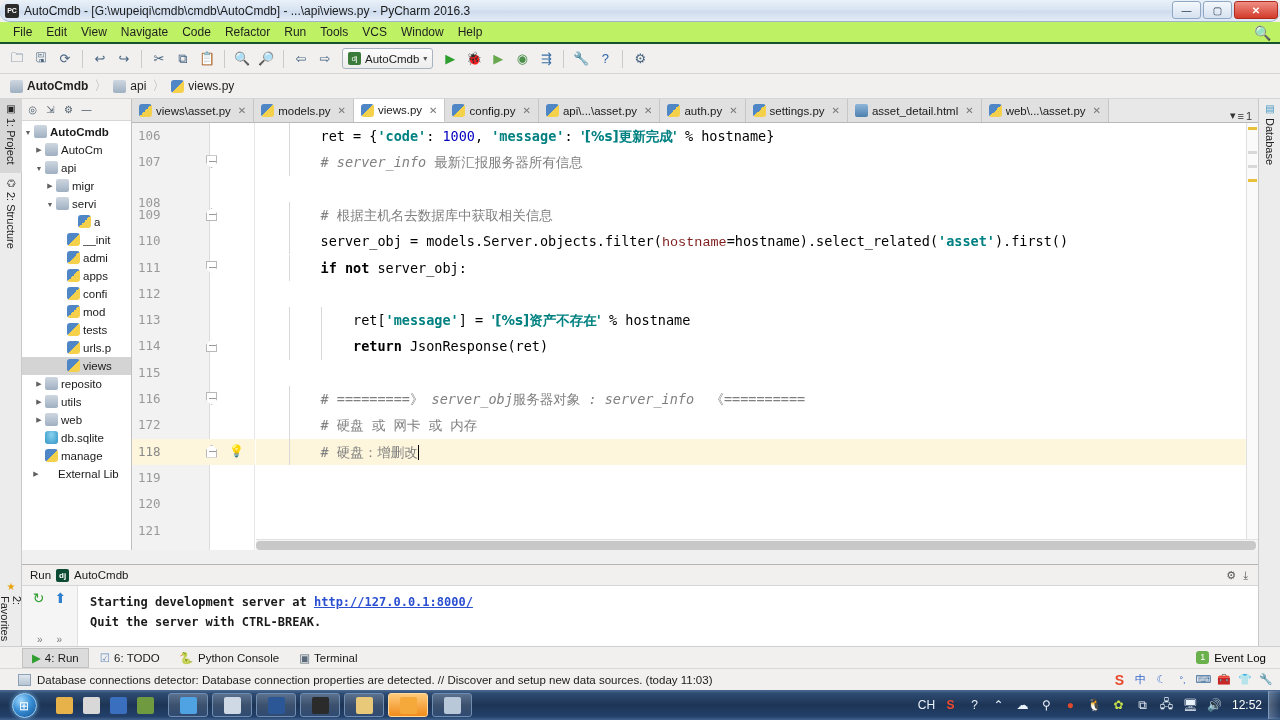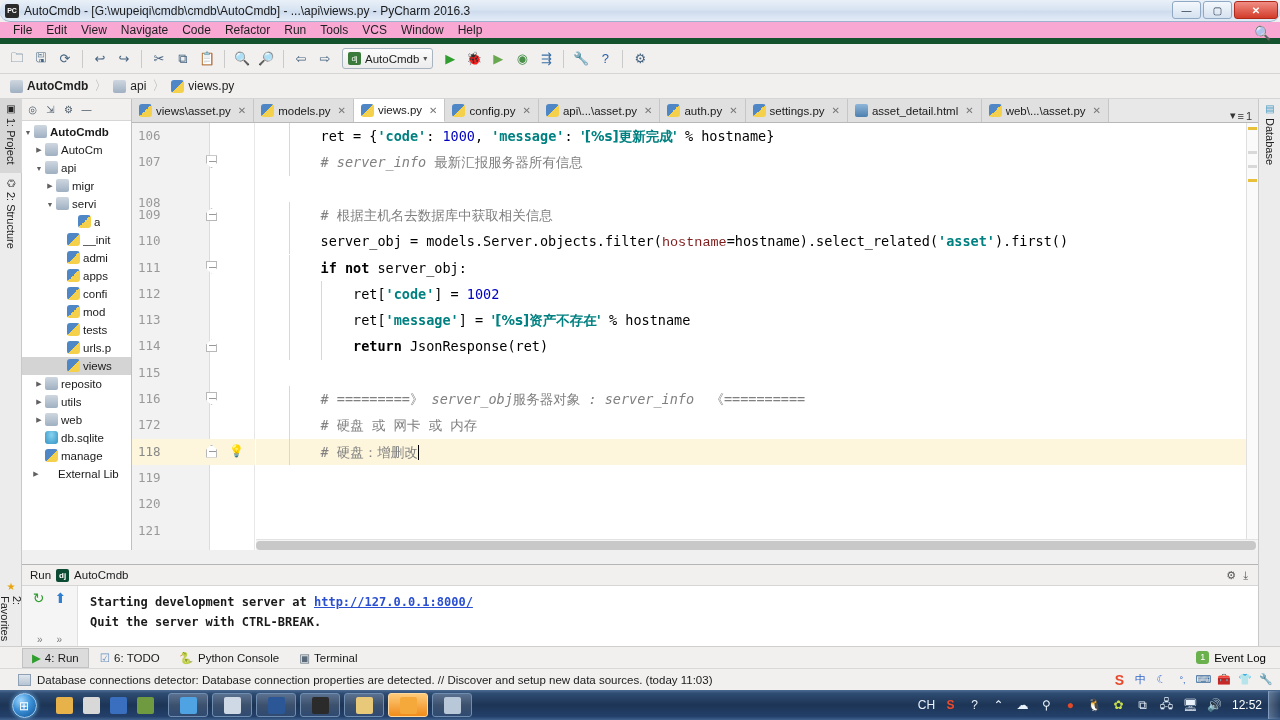--- a/index.html
+++ b/index.html
@@ -34,21 +34,21 @@
   }
   .win-btn.close {
     width: 44px;
     background: linear-gradient(to bottom,#f08e84,#d23b2a);
     border-color: #b02a1c; color: #fff; font-weight: bold;
   }
 
   
   .menubar {
     position: absolute; left: 0; top: 22px; width: 1280px; height: 22px;
-    background: #f9a8d4; border-bottom: 6px solid #14532d;
+    background: #bef264; border-bottom: 2px solid #14532d;
     display: flex; align-items: center; padding-left: 6px;
   }
   .menu-item { padding: 2px 7px; font-size: 12px; color: #1f1f1f; cursor: default; }
   .menubar-search { position: absolute; right: 8px; top: 3px; color: #555; font-size: 14px; }
 
   
   .toolbar {
     position: absolute; left: 0; top: 44px; width: 1280px; height: 30px;
     background: #f1f0ef; border-bottom: 1px solid #d5d5d5;
     display: flex; align-items: center; padding-left: 6px; gap: 2px;
@@ -684,21 +684,20 @@
           <span class="lnnum">122</span>
         </div>
       </div>
     <div class="codearea" id="codearea">
         <div class="cline" style="top: 0px;"><span class="ind-guide" style="left:33px"></span><span class="txt">    ret = {<span class="str">'code'</span>: <span class="num">1000</span>, <span class="str">'message'</span>: <span class="str cjk">'[%s]更新完成'</span> % hostname}</span></div>
         <div class="cline" style="top: 26.3px;"><span class="ind-guide" style="left:33px"></span><span class="txt">    <span class="cmt"># server_info </span><span class="cmt-cn cjk">最新汇报服务器所有信息</span></span></div>
         <div class="cline" style="top: 52.6px;"><span class="txt"></span></div>
         <div class="cline" style="top: 78.9px;"><span class="ind-guide" style="left:33px"></span><span class="txt">    <span class="cmt"># </span><span class="cmt-cn cjk">根据主机名去数据库中获取相关信息</span></span></div>
         <div class="cline" style="top: 105.2px;"><span class="ind-guide" style="left:33px"></span><span class="txt">    server_obj = models.Server.objects.filter(<span class="kwarg">hostname</span>=hostname).select_related(<span class="str">'asset'</span>).first()</span></div>
         <div class="cline" style="top: 131.5px;"><span class="ind-guide" style="left:33px"></span><span class="txt">    <span class="kw">if</span> <span class="kw">not</span> server_obj:</span></div>
-        <div class="cline" style="top: 157.8px;"><span class="ind-guide" style="left:33px"></span><span class="ind-guide" style="left:65.47999999999999px"></span><span class="txt">        ret[<span class="str">'code'</span>] = <span class="num">1002</span></span></div>
         <div class="cline" style="top: 184.1px;"><span class="ind-guide" style="left:33px"></span><span class="ind-guide" style="left:65.47999999999999px"></span><span class="txt">        ret[<span class="str">'message'</span>] = <span class="str cjk">'[%s]资产不存在'</span> % hostname</span></div>
         <div class="cline" style="top: 210.4px;"><span class="ind-guide" style="left:33px"></span><span class="ind-guide" style="left:65.47999999999999px"></span><span class="txt">        <span class="kw">return</span> JsonResponse(ret)</span></div>
         <div class="cline" style="top: 236.7px;"><span class="txt"></span></div>
         <div class="cline" style="top: 263px;"><span class="ind-guide" style="left:33px"></span><span class="txt">    <span class="cmt"># =========</span><span class="cmt-cn cjk">》</span><span class="cmt"> server_obj</span><span class="cmt-cn cjk">服务器对象</span><span class="cmt"> : server_info  </span><span class="cmt-cn cjk">《</span><span class="cmt">==========</span></span></div>
         <div class="cline" style="top: 289.3px;"><span class="ind-guide" style="left:33px"></span><span class="txt">    <span class="cmt"># </span><span class="cmt-cn cjk">硬盘</span><span class="cmt"> </span><span class="cmt-cn cjk">或</span><span class="cmt"> </span><span class="cmt-cn cjk">网卡</span><span class="cmt"> </span><span class="cmt-cn cjk">或</span><span class="cmt"> </span><span class="cmt-cn cjk">内存</span></span></div>
         <div class="cline cur" style="top: 315.6px;"><span class="ind-guide" style="left:33px"></span><span class="txt">    <span class="cmt"># </span><span class="cmt-cn cjk">硬盘：增删改</span></span><span class="caret"></span></div>
         <div class="cline" style="top: 341.9px;"><span class="txt"></span></div>
         <div class="cline" style="top: 368.2px;"><span class="txt"></span></div>
         <div class="cline" style="top: 394.5px;"><span class="txt"></span></div>
         <div class="cline" style="top: 420.8px;"><span class="txt"></span></div>

